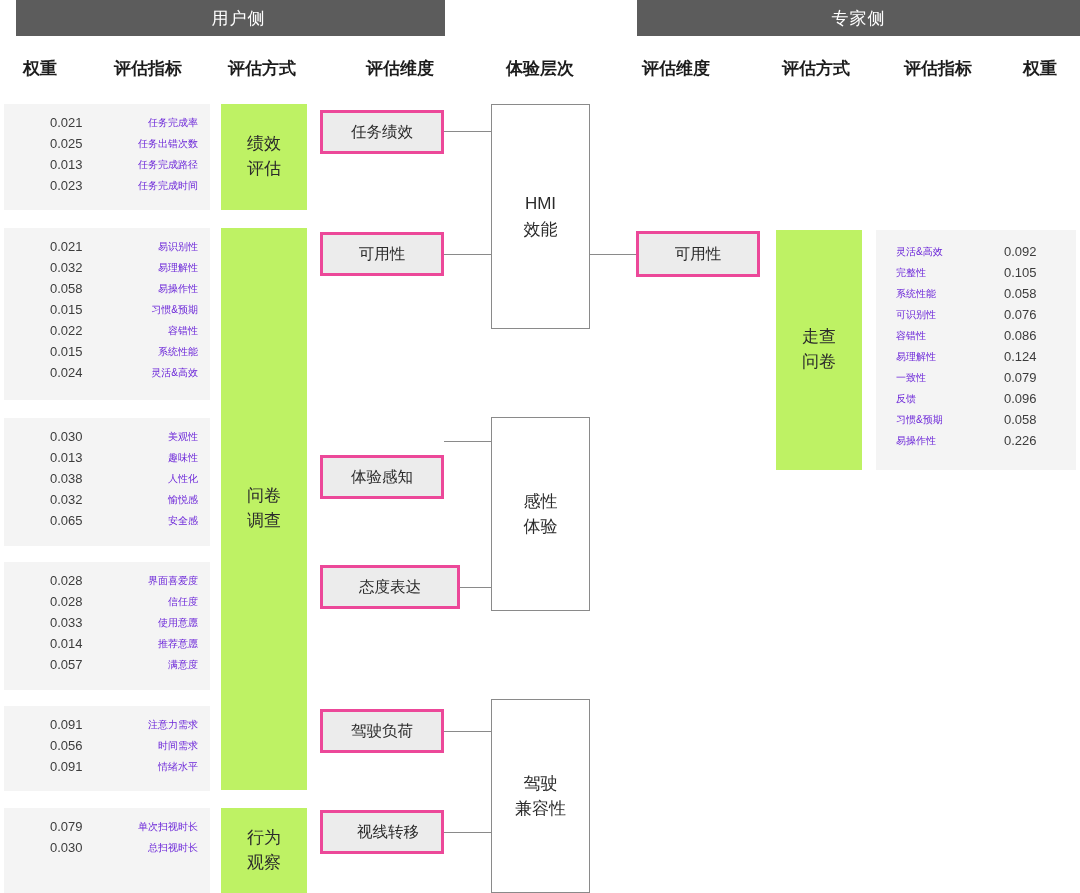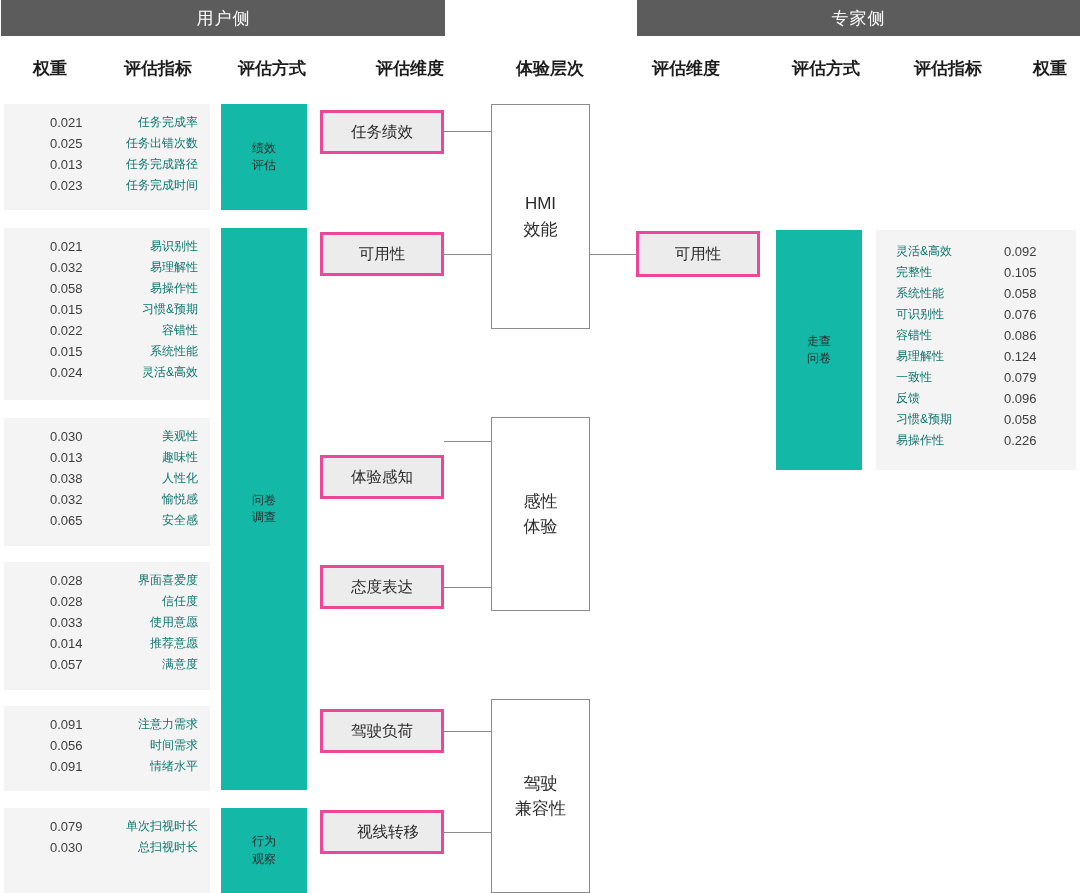--- a/index.html
+++ b/index.html
@@ -25,37 +25,36 @@
     top: 0;
     height: 36px;
     background: #5c5c5c;
     color: #ffffff;
     font-size: 17px;
     letter-spacing: 1px;
     display: flex;
     align-items: center;
     justify-content: center;
   }
-  #banner-user  { left: 1px;   width: 445px; }
+  #banner-user  { left: 16px;   width: 445px; }
   #banner-gap   { left: 445px; width: 192px; background: #ffffff; }
   #banner-expert{ left: 637px; width: 443px; }
 
   
   .col-header {
     position: absolute;
     top: 52px;
     height: 32px;
     font-size: 17px;
     font-weight: bold;
     color: #1c1c1c;
     display: flex;
     align-items: center;
     justify-content: center;
     white-space: nowrap;
-    padding-left: 10px;
   }
 
   
   .ind-card {
     position: absolute;
     background: #f4f4f4;
     box-sizing: border-box;
     padding: 8px 12px 8px 10px;
   }
   .ind-row {
@@ -69,43 +68,43 @@
   .ind-row .w {
     width: 62px;
     text-align: left;
     font-size: 13px;
     color: #3c3c3c;
     margin-left: 36px;
   }
   .ind-row .lbl {
     flex: 1;
     text-align: right;
-    font-size: 12px;
-    color: #0f766e;
+    font-size: 10px;
+    color: #6d28d9;
   }
   
   .ind-card.right .ind-row .lbl {
     text-align: left;
     order: 1;
   }
   .ind-card.right .ind-row .w {
     order: 2;
     width: 60px;
     text-align: left;
   }
 
   
   .method-block {
     position: absolute;
-    background: #14b8a6;
+    background: #bef264;
     display: flex;
     flex-direction: column;
     align-items: center;
     justify-content: center;
-    font-size: 12px;
+    font-size: 17px;
     color: #2b2b2b;
     line-height: 1.45;
     text-align: center;
   }
 
   
   .dim-box {
     position: absolute;
     background: #ececec;
     border: 3px solid #ec4899;
@@ -310,21 +309,21 @@
 
   <div class="dim-box" style="left:320px;top:110px;width:124px;height:44px;">
     <span>任务绩效</span>
   </div>
   <div class="dim-box" style="left:320px;top:232px;width:124px;height:44px;">
     <span>可用性</span>
   </div>
   <div class="dim-box" style="left:320px;top:419px;width:124px;height:44px;margin-top:36px;">
     <span>体验感知</span>
   </div>
-  <div class="dim-box" style="left:320px;top:565px;width:124px;height:44px;">
+  <div class="dim-box" style="left:320px;top:565px;width:140px;height:44px;">
     <span>态度表达</span>
   </div>
   <div class="dim-box" style="left:320px;top:709px;width:124px;height:44px;">
     <span>驾驶负荷</span>
   </div>
   <div class="dim-box" style="left:320px;top:810px;width:124px;height:44px;padding-left:12px;">
     <span>视线转移</span>
   </div>
 
   <div class="level-box" style="left:491px;top:417px;width:99px;height:194px;">

